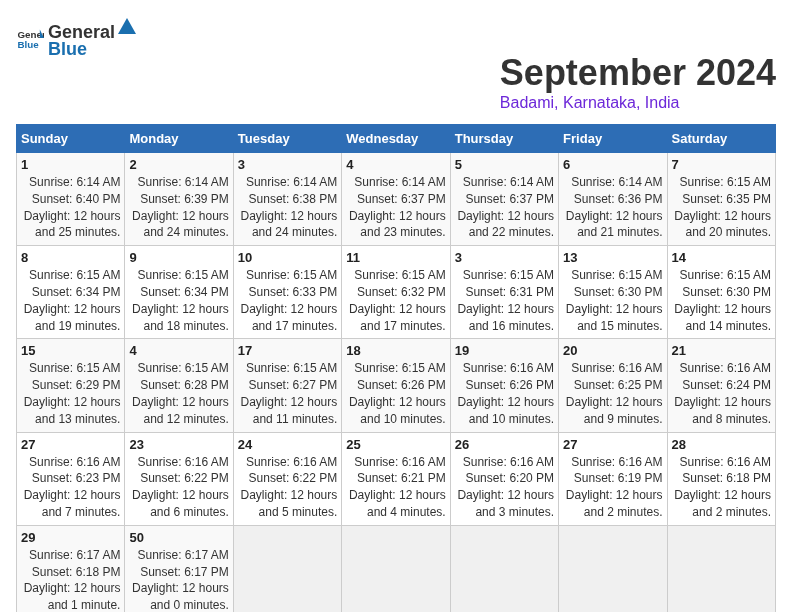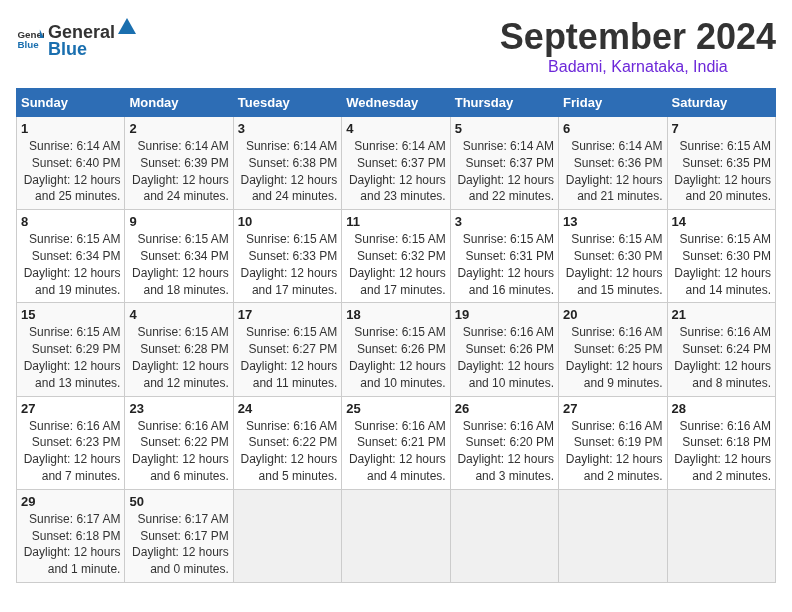--- a/index.html
+++ b/index.html
@@ -19,21 +19,22 @@
     .logo {
       display: flex;
       align-items: center;
       gap: 4px;
     }
     .logo-icon {
       width: 28px;
       height: 28px;
     }
     .title-area {
-      text-align: center;
+      text-align: left;
+      margin-top: 36px;
     }
     .month-title {
       font-size: 36px;
       font-weight: bold;
       color: #333;
     }
     .location-title {
       font-size: 16px;
       color: #6d28d9;
     }

